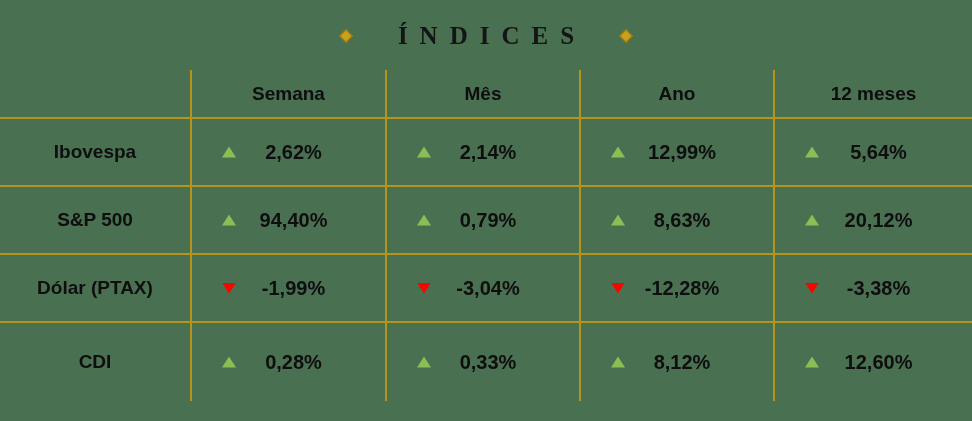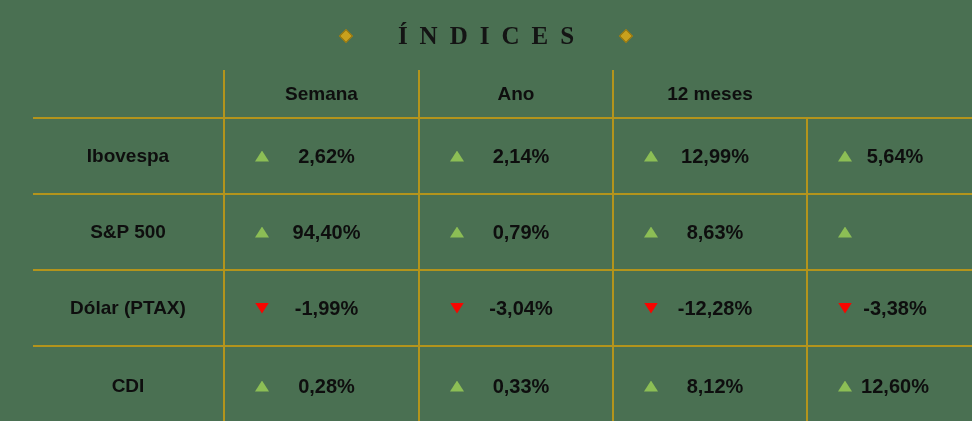--- a/index.html
+++ b/index.html
@@ -37,24 +37,23 @@
     font-weight: bold;
     font-size: 25px;
     letter-spacing: 12px;
     text-indent: 12px;
     color: #141414;
   }
   .grid { width: 972px; }
   .row, .header-row {
     display: grid;
     grid-template-columns: 190px 195px 194px 194px 1fr;
-    margin-left: 33px;
   }
   .header-row { height: 47px; }
-  .row { height: 76px; border-top: 2px solid var(--line); }
+  .row { height: 68px; border-top: 2px solid var(--line); }
   .row:last-child { height: 80px; }
   .cell {
     display: flex;
     align-items: center;
     justify-content: center;
   }
   .row .cell:not(:first-child),
   .header-row .cell:not(:first-child) {
     border-left: 2px solid var(--line);
   }
@@ -91,20 +90,21 @@
 <div class="title-bar">
   <span class="diamond"></span>
   <span class="page-title">ÍNDICES</span>
   <span class="diamond"></span>
 </div>
 
 <div class="grid">
   <div class="header-row">
     <div class="cell header-cell"></div>
     <div class="cell header-cell">Semana</div>
+    <div class="cell header-cell">Mês</div>
     <div class="cell header-cell">Ano</div>
     <div class="cell header-cell">12 meses</div>
   </div>
   <div>
       <div class="row">
         <div class="cell label-cell">Ibovespa</div>
         <div class="cell value-cell">
           <span class="tri tri-up"></span>
           <span class="value">2,62%</span>
         </div>
@@ -130,20 +130,21 @@
         <div class="cell value-cell">
           <span class="tri tri-up"></span>
           <span class="value">0,79%</span>
         </div>
         <div class="cell value-cell">
           <span class="tri tri-up"></span>
           <span class="value">8,63%</span>
         </div>
         <div class="cell value-cell">
           <span class="tri tri-up"></span>
+          <span class="value">20,12%</span>
         </div>
       </div>
       <div class="row">
         <div class="cell label-cell">Dólar (PTAX)</div>
         <div class="cell value-cell">
           <span class="tri tri-down"></span>
           <span class="value">-1,99%</span>
         </div>
         <div class="cell value-cell">
           <span class="tri tri-down"></span>

